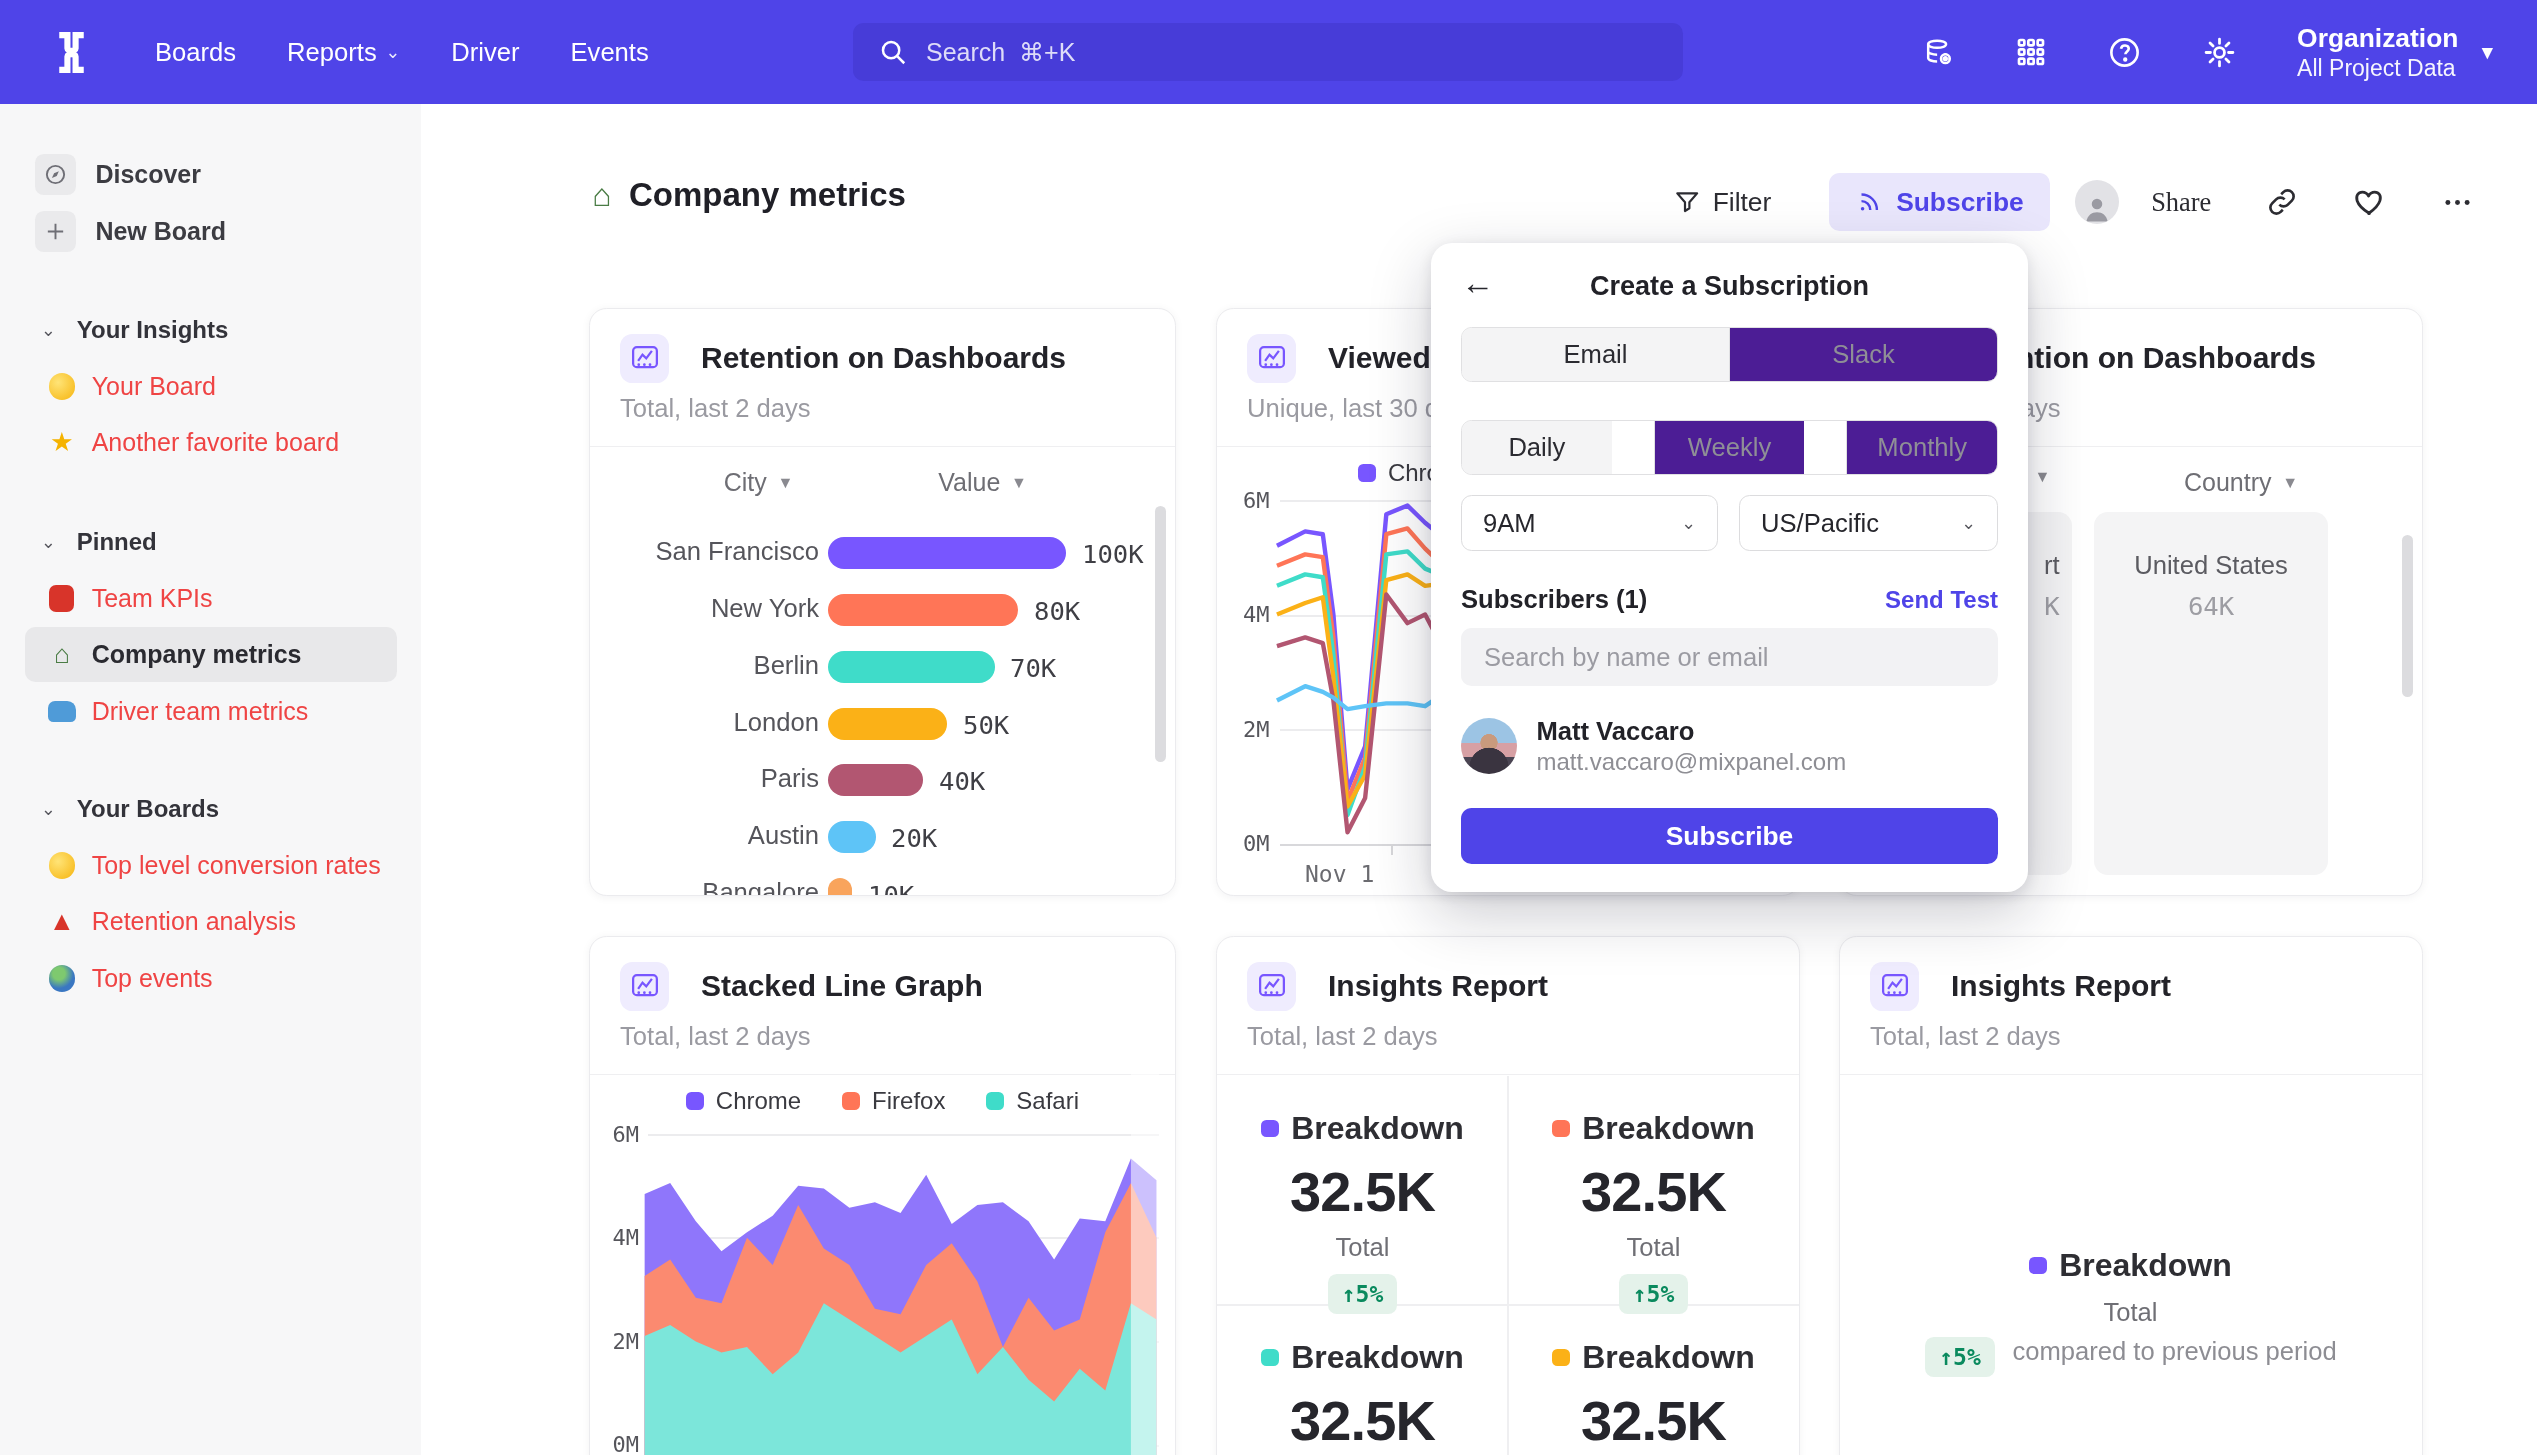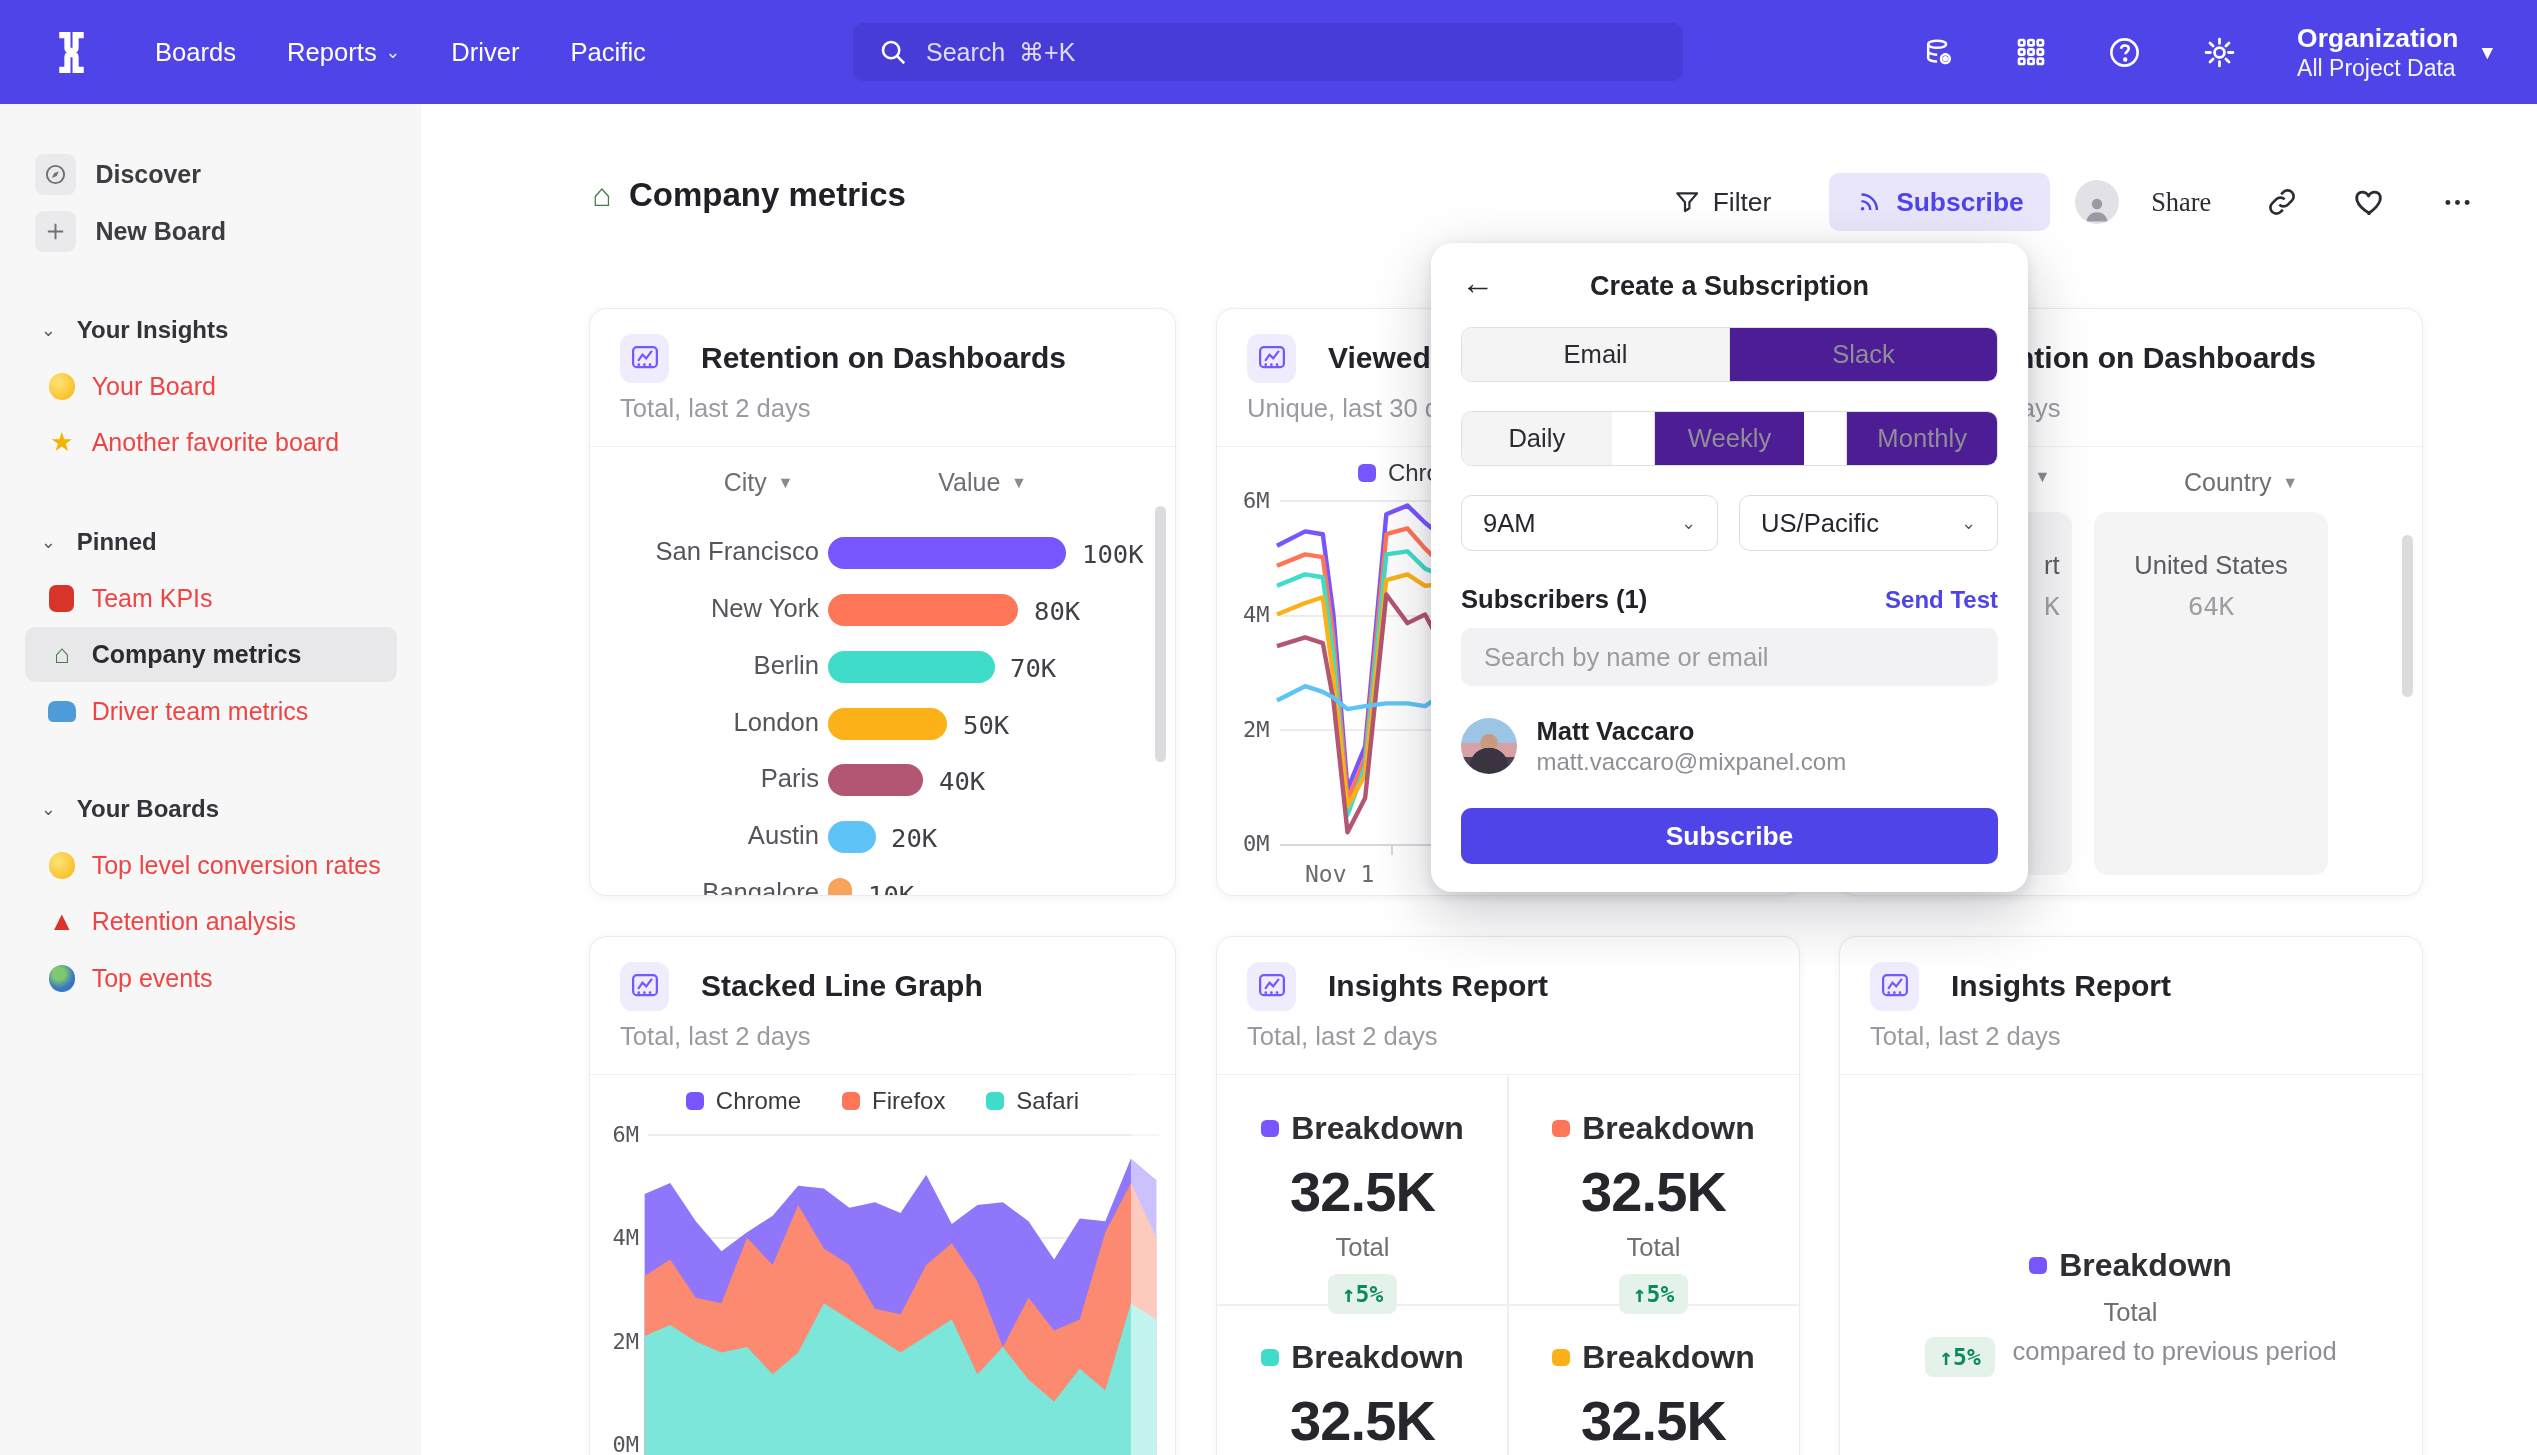--- a/index.html
+++ b/index.html
@@ -129,21 +129,21 @@
         <span>Boards</span>
       </div>
       <div class="nav-item">
         <span>Reports</span>
         <span class="nav-caret">⌄</span>
       </div>
       <div class="nav-item">
         <span>Driver</span>
       </div>
       <div class="nav-item">
-        <span>Pacific</span>
+        <span>Events</span>
       </div>
     </div>
   <div class="navsearch">
     <span style="display:flex">
       <svg width="30" height="30" viewBox="0 0 24 24" fill="none" stroke="#fff" stroke-width="2">
         <circle cx="10.5" cy="10.5" r="6.5"></circle>
           <line x1="15.5" y1="15.5" x2="21" y2="21"></line>
       </svg>
     </span>
     <input placeholder="Search  ⌘+K" style="">
@@ -558,21 +558,21 @@
   </div>
 </div>
 
 <div class="modal">
   <span class="back">←</span>
   <div class="mtitle">Create a Subscription</div>
   <div class="seg" id="seg-channel" style="top:84px;">
       <div class="opt sel">Email</div>
       <div class="opt">Slack</div>
     </div>
-  <div class="seg" id="seg-freq" style="top:168px;gap:42px;">
+  <div class="seg" id="seg-freq" style="top:177px;gap:42px;">
       <div class="opt sel">Daily</div>
       <div class="opt">Weekly</div>
       <div class="opt">Monthly</div>
     </div>
   <div class="selectbox" style="left:30px;top:252px;width:257px;">
     <span>9AM</span>
       <span class="caret">⌄</span>
   </div>
   <div class="selectbox" style="left:308px;top:252px;width:259px;">
     <span>US/Pacific</span>

